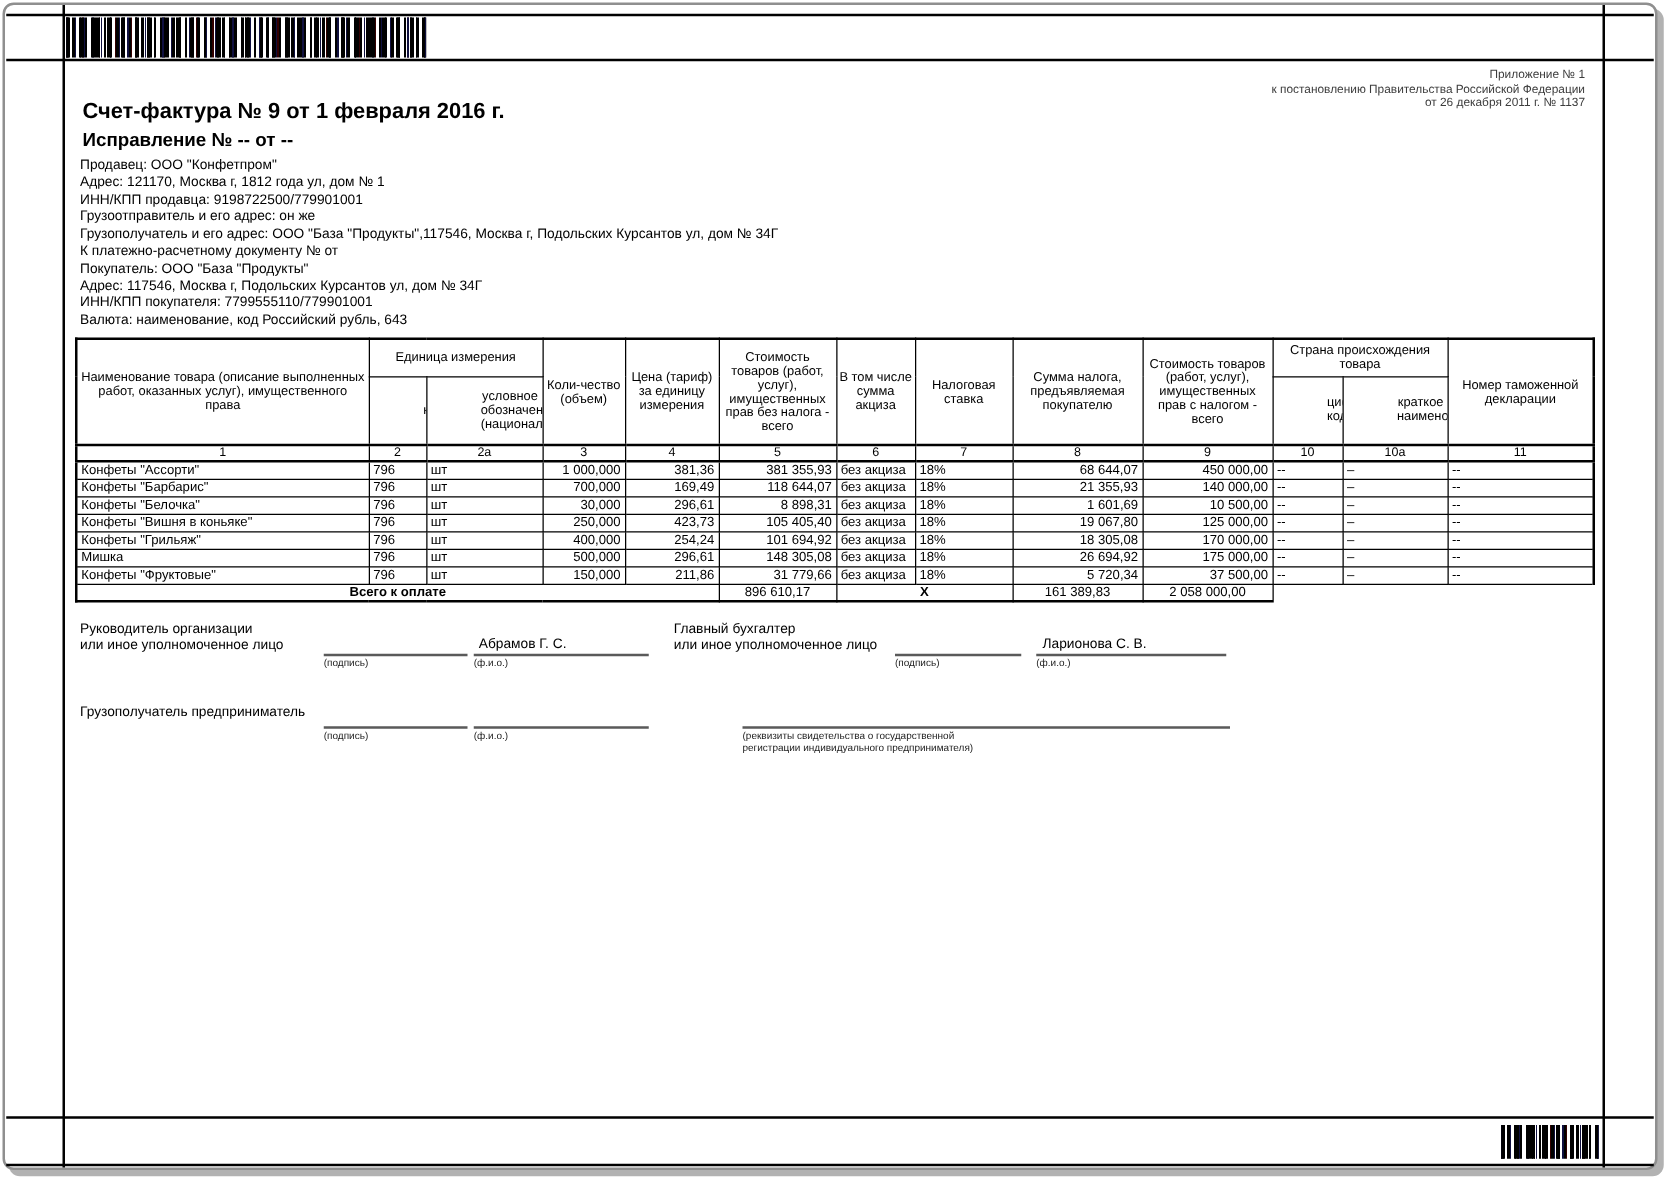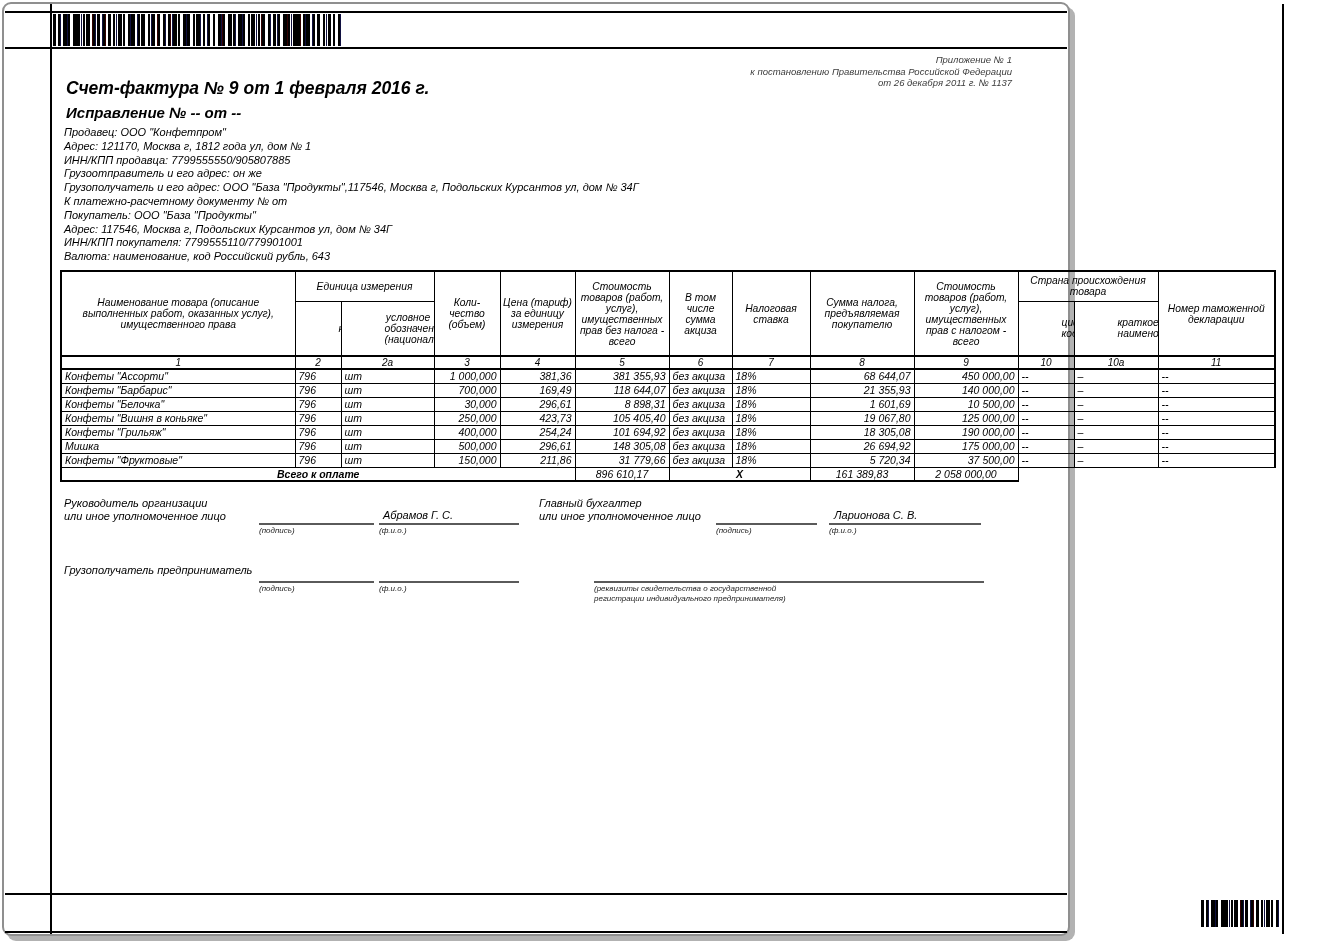--- a/index.html
+++ b/index.html
@@ -1,22 +1,21 @@
 <!DOCTYPE html>
 <html><head>
 <meta charset="utf-8">
 <style>
   * { margin:0; padding:0; box-sizing:border-box; }
   html,body { width:1335px; height:945px; background:#ffffff; font-family:"Liberation Sans", sans-serif; color:#000; }
   .canvas { position:relative; width:1335px; height:945px; overflow:hidden; }
   .page {
-    position:absolute; left:2px; top:2px; width:1068px; height:934px;
+    position:absolute; left:2px; top:2px; width:1324px; height:934px;
     background:#fff; border:2px solid #8f8f8f; border-radius:9px;
     box-shadow:5px 5px 0 #b2b2b2;
-    font-style:italic;
   }
   .hline { position:absolute; left:1px; right:1px; height:2px; background:#000; }
   .vline { position:absolute; top:0; bottom:0; width:2px; background:#000; }
   .barcode {
     position:absolute;
     background:
       repeating-linear-gradient(90deg,#000 0 2px,transparent 2px 5px),
       repeating-linear-gradient(90deg,#101040 0 1px,transparent 1px 7px),
       repeating-linear-gradient(90deg,#000 0 3px,transparent 3px 11px),
       repeating-linear-gradient(90deg,#300 0 1px,transparent 1px 13px);
@@ -66,21 +65,21 @@
       <div>к постановлению Правительства Российской Федерации</div>
       <div>от 26 декабря 2011 г. № 1137</div>
     </div>
 
     <div class="title">Счет-фактура № 9 от 1 февраля 2016 г.</div>
     <div class="subtitle">Исправление № -- от --</div>
 
     <div class="info">
       <div>Продавец: ООО "Конфетпром"</div>
       <div>Адрес: 121170, Москва г, 1812 года ул, дом № 1</div>
-      <div>ИНН/КПП продавца: 7799555550/905807885</div>
+      <div>ИНН/КПП продавца: 9198722500/779901001</div>
       <div>Грузоотправитель и его адрес: он же</div>
       <div>Грузополучатель и его адрес: ООО "База "Продукты",117546, Москва г, Подольских Курсантов ул, дом № 34Г</div>
       <div>К платежно-расчетному документу №    от</div>
       <div>Покупатель: ООО "База "Продукты"</div>
       <div>Адрес: 117546, Москва г, Подольских Курсантов ул, дом № 34Г</div>
       <div>ИНН/КПП покупателя: 7799555110/779901001</div>
       <div>Валюта: наименование, код Российский рубль, 643</div>
     </div>
 
     <div class="tbl-wrap">
@@ -200,21 +199,21 @@
             <tr>
               <td>Конфеты "Грильяж"</td>
               <td>796</td>
               <td>шт</td>
               <td class="num">400,000</td>
               <td class="num">254,24</td>
               <td class="num">101 694,92</td>
               <td>без акциза</td>
               <td>18%</td>
               <td class="num">18 305,08</td>
-              <td class="num">190 000,00</td>
+              <td class="num">170 000,00</td>
               <td>--</td>
               <td>–</td>
               <td>--</td>
             </tr>
             <tr>
               <td>Мишка</td>
               <td>796</td>
               <td>шт</td>
               <td class="num">500,000</td>
               <td class="num">296,61</td>

